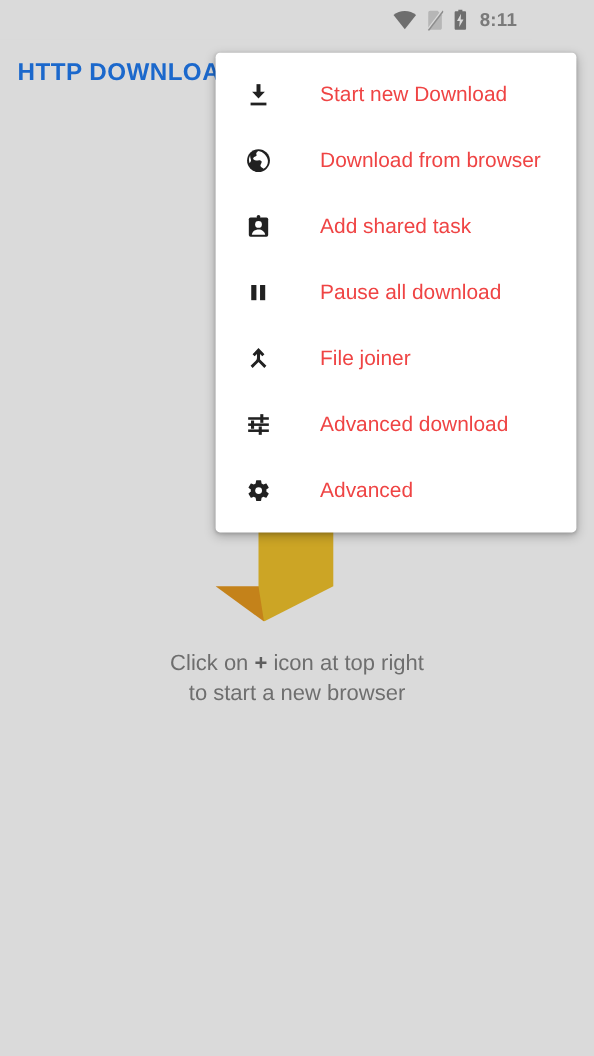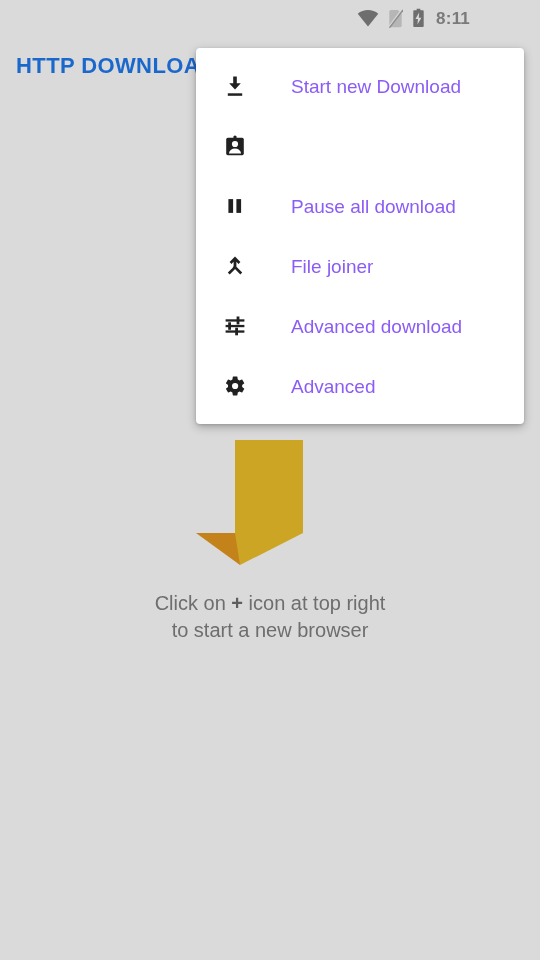--- a/index.html
+++ b/index.html
@@ -106,21 +106,21 @@
     width: 26px;
     height: 26px;
     display: flex;
     align-items: center;
     justify-content: center;
     flex: 0 0 26px;
   }
   .menu-item .mi-label {
     margin-left: 43px;
     font-size: 19px;
-    color: #8b5cf6;
+    color: #ef4444;
     white-space: nowrap;
     line-height: 1;
   }
 </style>
 </head>
 <body>
 
 <div id="status-bar">
   <span class="sb-icon">
     <svg width="22" height="18" viewBox="0 0 24 20">
@@ -165,30 +165,41 @@
     <span class="mi-icon">
       <svg width="24" height="24" viewBox="0 0 24 24">
         <path d="M12 2.5 V11.5 M12 15.5 L6.2 9.3 H17.8 Z" fill="#212121"></path>
         <rect x="10.2" y="2.5" width="3.6" height="9.5" fill="#212121"></rect>
         <rect x="4.8" y="19.3" width="14.4" height="2.5" fill="#212121"></rect>
       </svg>
     </span>
     <span class="mi-label">Start new Download</span>
   </div>
 
+  <div class="menu-item">
+    <span class="mi-icon">
+      <svg width="24" height="24" viewBox="0 0 24 24">
+        <circle cx="12" cy="12" r="10.4" fill="#212121"></circle>
+        <path d="M12 3.3 C10.5 4.2 9.4 5.4 10.2 6.6 C11 7.8 8.4 8.2 7.4 9.4 C6.4 10.6 8.2 11.8 9.8 11.8 C11.4 11.8 13.6 11 14.6 12.4 C15.6 13.8 13.4 15.4 13.8 16.9 C14.1 18 15.7 18.3 16.6 19.4 C19.6 17.9 21.2 14.3 20.3 10.8 C19.4 7.2 16.2 4.1 12 3.3 Z" fill="#ffffff"></path>
+        <path d="M4.6 7.2 C3.2 9.3 3 12 3.9 14.3 C4.5 13.4 5.3 12.6 5.2 11.6 C5.1 10.2 4 8.8 4.6 7.2 Z" fill="#ffffff"></path>
+      </svg>
+    </span>
+    <span class="mi-label">Download from browser</span>
+  </div>
 
   <div class="menu-item">
     <span class="mi-icon">
       <svg width="24" height="24" viewBox="0 0 24 24">
         <rect x="3.2" y="3.8" width="17.6" height="17.4" rx="1.6" fill="#212121"></rect>
         <circle cx="12" cy="3.1" r="1.7" fill="#212121"></circle>
         <circle cx="12" cy="10" r="3.1" fill="#ffffff"></circle>
         <path d="M5.9 19.4 C6.4 16.4 9 14.6 12 14.6 C15 14.6 17.6 16.4 18.1 19.4 Z" fill="#ffffff"></path>
       </svg>
     </span>
+    <span class="mi-label">Add shared task</span>
   </div>
 
   <div class="menu-item">
     <span class="mi-icon">
       <svg width="24" height="24" viewBox="0 0 24 24">
         <rect x="5.4" y="5.1" width="4.7" height="13.8" fill="#212121"></rect>
         <rect x="13.4" y="5.1" width="4.7" height="13.8" fill="#212121"></rect>
       </svg>
     </span>
     <span class="mi-label">Pause all download</span>

